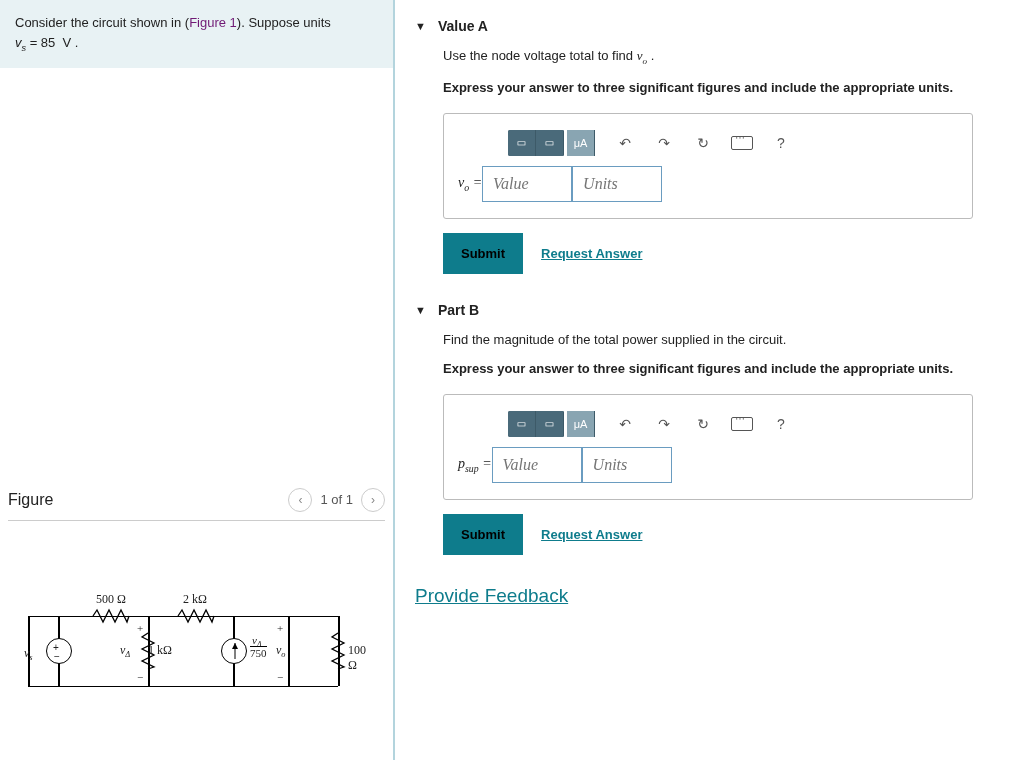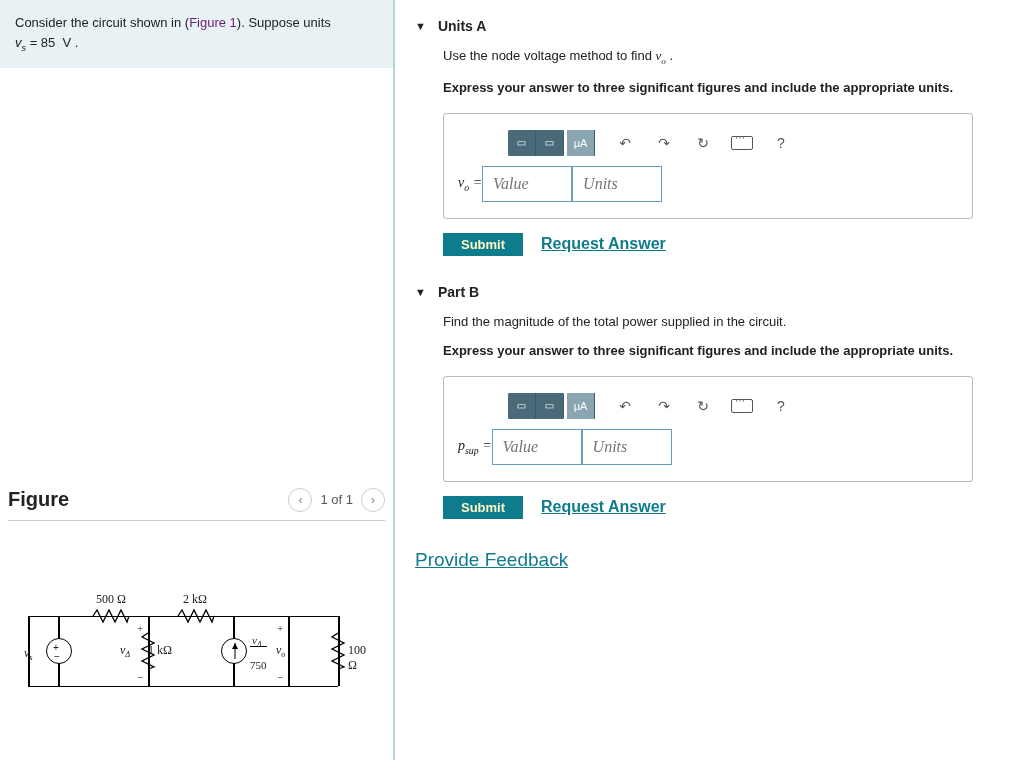--- a/index.html
+++ b/index.html
@@ -3,21 +3,21 @@
   <meta charset="utf-8">
   <style>
     * { box-sizing: border-box; margin: 0; padding: 0; }
     body { font-family: Arial, Helvetica, sans-serif; font-size: 13px; color: #222; background: #fff; width: 1024px; height: 760px; display: flex; }
     .left-panel { width: 395px; border-right: 2px solid #b3d4dd; padding: 0; }
     .right-panel { flex: 1; padding: 10px 20px; }
     .problem-statement { background: #e8f2f4; padding: 13px 15px; font-size: 13px; line-height: 1.5; }
     .problem-statement a { color: #701a75; text-decoration: none; }
     .figure-section { margin-top: 420px; padding: 0 8px; }
     .figure-header { display: flex; justify-content: space-between; align-items: center; border-bottom: 1px solid #ccc; padding-bottom: 8px; }
-    .figure-title { font-size: 20px; font-weight: bold; }
+    .figure-title { font-size: 16px; font-weight: normal; }
     .figure-nav { display: flex; align-items: center; gap: 8px; font-size: 13px; color: #555; }
     .nav-btn { width: 24px; height: 24px; border: 1px solid #ccc; border-radius: 50%; background: #fff; display: inline-flex; align-items: center; justify-content: center; font-size: 12px; color: #888; }
     .figure-image { margin-top: 55px; padding: 0 10px; position: relative; height: 160px; }
     .circuit { position: relative; width: 350px; height: 140px; }
     .wire { position: absolute; background: #000; }
     .label { position: absolute; font-size: 12px; font-family: "Times New Roman", serif; }
     .resistor-h { position: absolute; width: 36px; height: 12px; }
     .resistor-h svg, .resistor-v svg { overflow: visible; }
     .resistor-v { position: absolute; width: 12px; height: 36px; }
     .source-circ { position: absolute; width: 26px; height: 26px; border: 1.5px solid #000; border-radius: 50%; background: #fff; }
@@ -35,22 +35,22 @@
     .tool-btn { width: 28px; height: 26px; display: inline-flex; align-items: center; justify-content: center; background: #4a6a7a; border-right: 1px solid #3d5a68; color: #fff; font-size: 10px; }
     .tool-btn.light { background: #89a5b2; color: #fff; font-size: 11px; }
     .tool-spacer { width: 6px; }
     .tool-icon-plain { width: 26px; height: 24px; display: inline-flex; align-items: center; justify-content: center; color: #555; font-size: 14px; margin: 0 5px; }
     .kbd-icon { border: 1px solid #555; width: 22px; height: 14px; border-radius: 2px; position: relative; }
     .kbd-icon::after { content: "⋯"; position: absolute; top: -5px; left: 3px; font-size: 10px; letter-spacing: -1px; }
     .input-row { display: flex; align-items: center; gap: 0; }
     .input-label { font-family: "Times New Roman", serif; font-style: italic; font-size: 14px; }
     .input-field { border: 1px solid #6a9cc0; padding: 8px 10px; font-size: 16px; font-style: italic; font-family: "Times New Roman", serif; color: #888; width: 90px; background: #fff; }
     .submit-row { margin-top: 14px; display: flex; align-items: center; gap: 18px; }
-    .submit-btn { background: #0e7c8c; color: #fef9c3; border: none; padding: 4px 18px; font-size: 13px; font-weight: bold; cursor: pointer; }
-    .request-link { color: #0e7c8c; font-size: 16px; font-weight: bold; text-decoration: underline; }
+    .submit-btn { background: #0e7c8c; color: #000000; border: none; padding: 13px 18px; font-size: 13px; font-weight: bold; cursor: pointer; }
+    .request-link { color: #0e7c8c; font-size: 13px; font-weight: bold; text-decoration: underline; }
     .feedback-link { color: #0e7c8c; font-size: 19px; margin-top: 30px; display: block; }
     sub { font-size: 0.7em; }
   </style>
 </head>
 <body>
 
 <div class="left-panel">
   <div class="problem-statement">
     <span>Consider the circuit shown in (</span><a href="#">Figure 1</a><span>). Suppose units </span><br>
     <span><i>v<sub>s</sub></i> = 85&nbsp;&nbsp;V .</span>
@@ -108,21 +108,21 @@
         <div class="label" style="left:102px;top:67px;font-style:italic"><i>v</i><sub>Δ</sub></div>
         <div class="label" style="left:130px;top:67px">1 kΩ</div>
 
         <div class="source-circ" style="left:203px;top:62px">
           <svg width="26" height="26" style="position:absolute;left:0;top:0">
               <polyline points="13,4 13,20" stroke="#000" stroke-width="1" fill="none"></polyline>
               <polyline points="13,4 10,10 16,10 13,4" fill="#000"></polyline>
             </svg>
         </div>
         <div class="label" style="left:234px;top:58px;font-style:italic;font-size:11px"><i>v</i><sub>Δ</sub></div>
-        <div class="label" style="left:232px;top:70px;border-top:1px solid #000;font-size:11px;padding-top:12px">750</div>
+        <div class="label" style="left:232px;top:70px;border-top:1px solid #000;font-size:11px;padding-top:0px">750</div>
 
         <div class="label" style="left:259px;top:46px;font-size:11px">+</div>
         <div class="label" style="left:259px;top:95px;font-size:11px">−</div>
         <div class="label" style="left:258px;top:67px;font-style:italic"><i>v<sub>o</sub></i></div>
 
         <div class="resistor-v" style="left:314px;top:57px">
           <svg width="12" height="36">
               <polyline points="6,0 0,4 12,10 0,16 12,22 0,28 12,34 6,36" fill="none" stroke="#000" stroke-width="1.3"></polyline>
             </svg>
         </div>
@@ -130,25 +130,25 @@
       </div>
     </div>
   </div>
 </div>
 
 <div class="right-panel">
 
   <div class="part-section">
     <div class="part-header">
       <span class="caret">▼</span>
-      <span class="part-title">Units A</span>
+      <span class="part-title">Value A</span>
     </div>
     <div class="part-body">
       <p class="instruction">
-        <span>Use the node voltage method to find </span><span class="var"><i>v<sub>o</sub></i></span><span> .</span>
+        <span>Use the node voltage total to find </span><span class="var"><i>v<sub>o</sub></i></span><span> .</span>
       </p>
       <p class="instruction-bold">Express your answer to three significant figures and include the appropriate units.</p>
 
       <div class="answer-box">
         <div class="toolbar">
           <span class="tool-group">
             <span class="tool-btn">▭</span>
             <span class="tool-btn">▭</span>
           </span>
           <span class="tool-btn light">μA</span>

